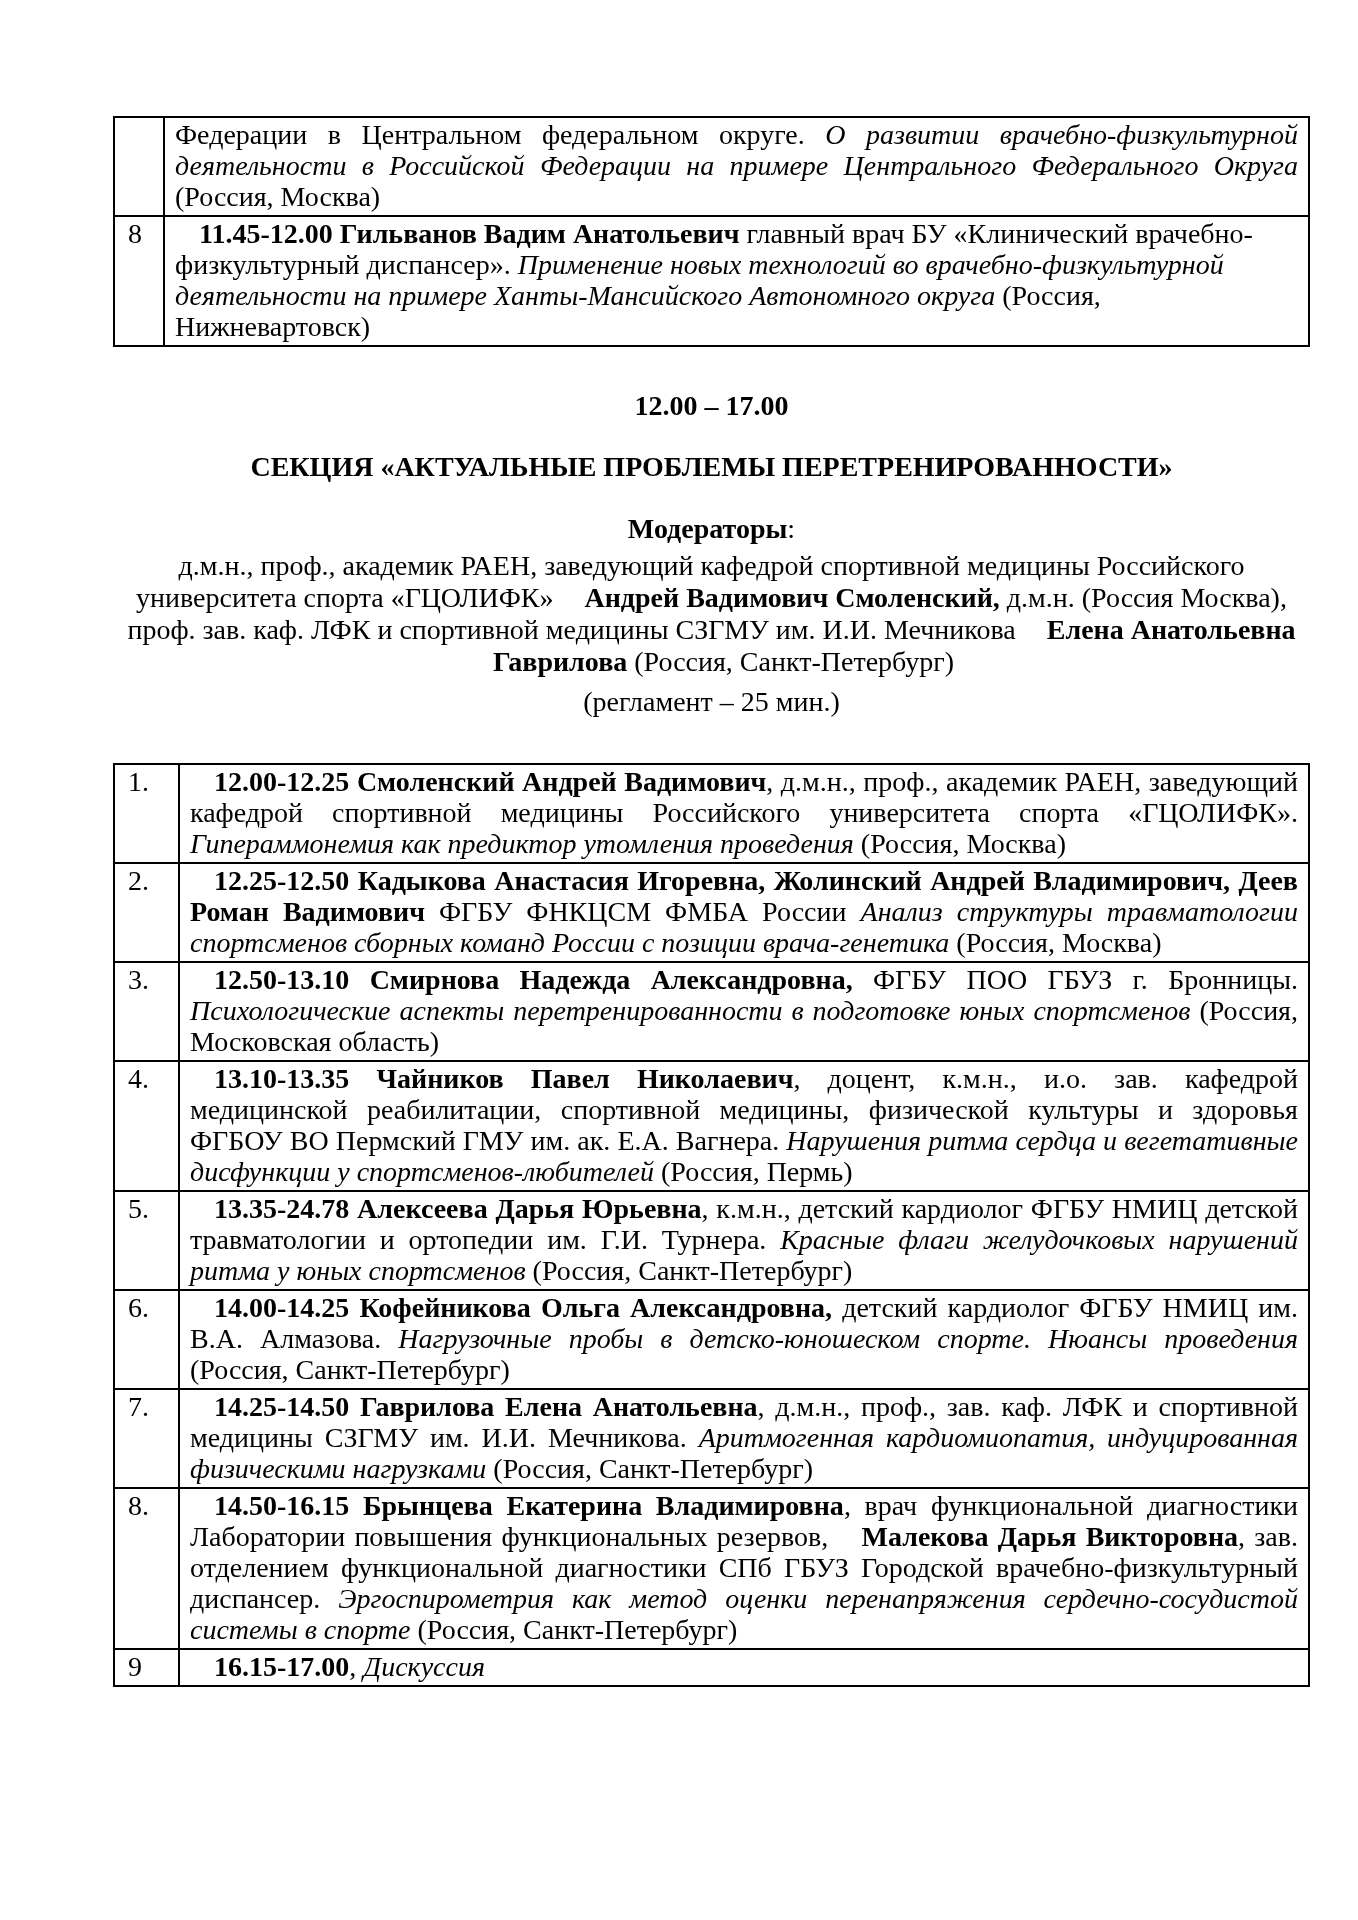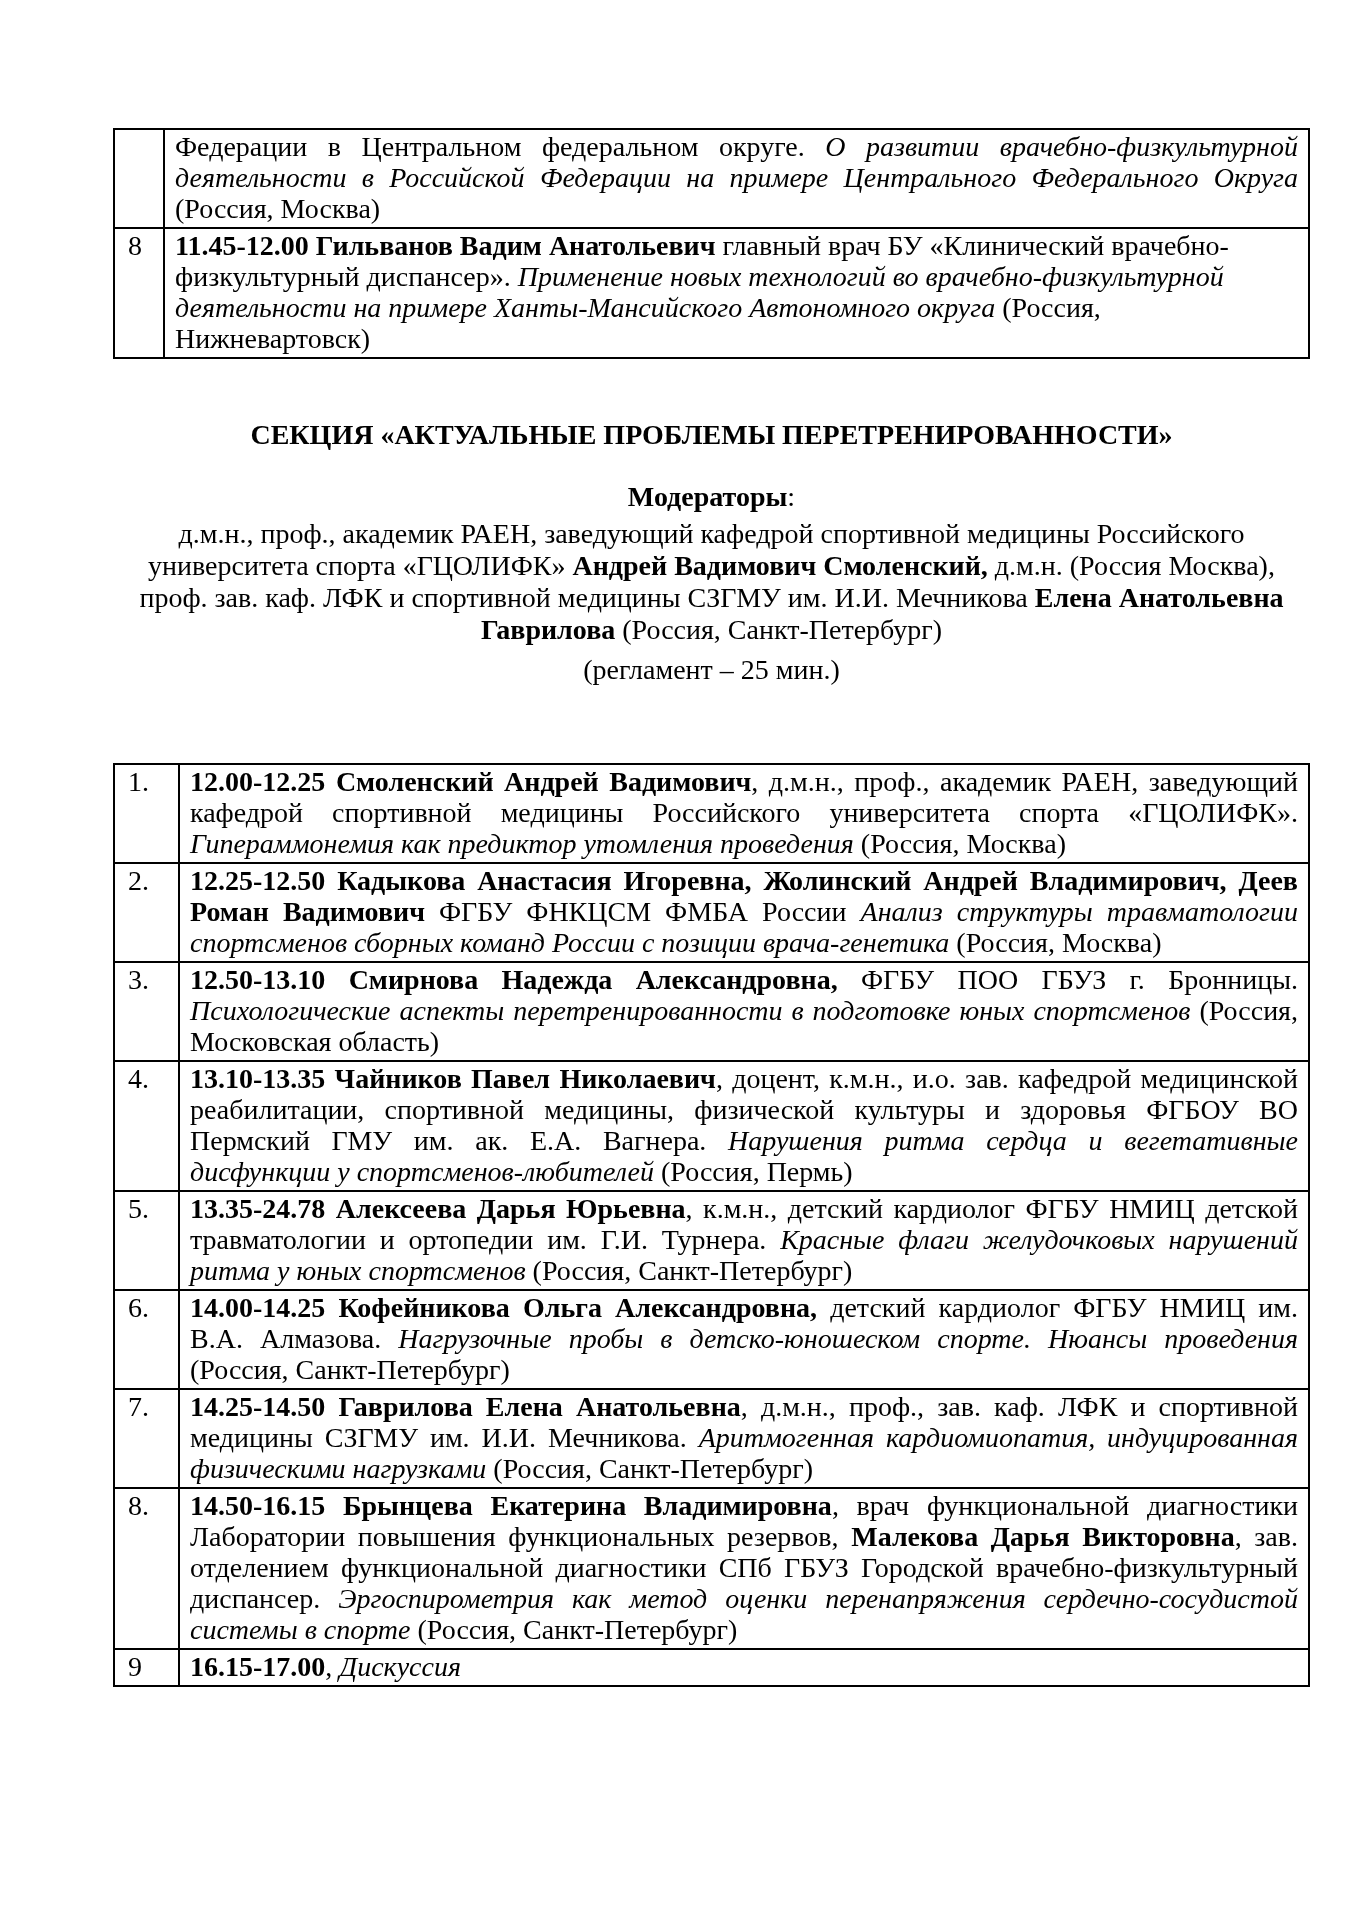--- a/index.html
+++ b/index.html
@@ -12,28 +12,28 @@
   .page{position:absolute;inset:0;}
   .doc-table{
     position:absolute;left:113px;width:1197px;
     border-collapse:collapse;table-layout:fixed;
   }
   .doc-table td{
     border:2px solid #000;vertical-align:top;
     padding:1px 10px 3px 10px;
   }
   .doc-table td.num{padding:1px 4px 3px 13px;text-align:left;}
-  .top-table{top:128px;}
+  .top-table{top:116px;}
   .main-table{top:763px;}
   .top-table col.col-num{width:50px;}
   .main-table col.col-num{width:65px;}
   td.content{text-align:justify;}
   td.content.align-left{text-align:left;}
   .seg-r{font-style:normal;font-weight:400;}
-  .seg-b{font-weight:700;}
+  .seg-b{font-weight:700;margin-left:24px;}
   .seg-i{font-style:italic;}
   .seg-bi{font-weight:700;}
   .heading-block{
     position:absolute;left:113px;top:390px;width:1197px;
     text-align:center;line-height:32px;
   }
   .heading-block p{margin:0;}
   .h-time{font-weight:700;}
   .h-title{font-weight:700;margin-top:29px !important;text-align:center;}
   .h-moderators{margin-top:30px !important;}
@@ -56,20 +56,21 @@
           <td class="content"><span class="seg-r">Федерации в Центральном федеральном округе. </span><span class="seg-i">О развитии врачебно-физкультурной деятельности в Российской Федерации на примере Центрального Федерального Округа</span><span class="seg-r"> (Россия, Москва)</span></td>
         </tr>
         <tr>
           <td class="num">8</td>
           <td class="content align-left"><span class="seg-b">11.45-12.00 Гильванов Вадим Анатольевич</span><span class="seg-r"> главный врач БУ «Клинический врачебно-</span><br><span class="seg-r">физкультурный диспансер». </span><span class="seg-i">Применение новых технологий во врачебно-физкультурной</span><br><span class="seg-i">деятельности на примере Ханты-Мансийского Автономного округа</span><span class="seg-r"> (Россия, Нижневартовск)</span></td>
         </tr>
       </tbody>
   </table>
 
   <section class="heading-block">
+    <p class="h-time">12.00 – 17.00</p>
     <p class="h-title">СЕКЦИЯ «АКТУАЛЬНЫЕ ПРОБЛЕМЫ ПЕРЕТРЕНИРОВАННОСТИ»</p>
     <p class="h-moderators"><span class="seg-bi">Модераторы</span><span class="seg-r">:</span></p>
     <p class="h-mod-para"><span class="seg-r">д.м.н., проф., академик РАЕН, заведующий кафедрой спортивной медицины Российского</span><br><span class="seg-r">университета спорта «ГЦОЛИФК» </span><span class="seg-b">Андрей Вадимович Смоленский,</span><span class="seg-r"> д.м.н. (Россия Москва),</span><br><span class="seg-r">проф. зав. каф. ЛФК и спортивной медицины СЗГМУ им. И.И. Мечникова </span><span class="seg-b">Елена Анатольевна</span><br><span class="seg-b">Гаврилова</span><span class="seg-r"> (Россия, Санкт-Петербург)</span></p>
     <p class="h-reglament">(регламент – 25 мин.)</p>
   </section>
 
   <table class="doc-table main-table">
     <colgroup>
         <col class="col-num">
         <col class="col-content">

